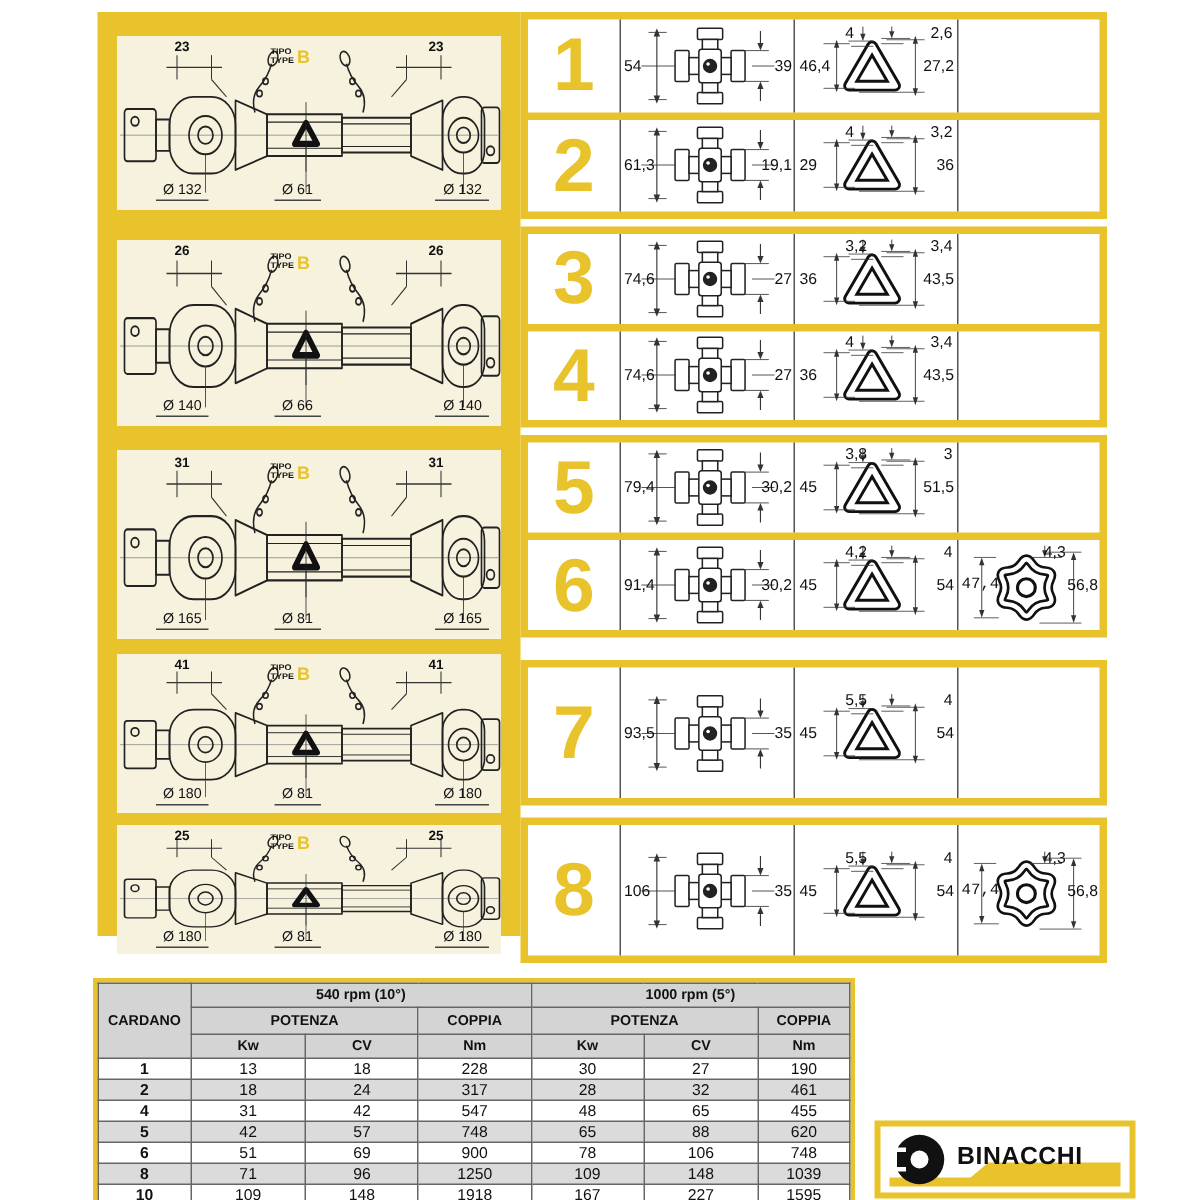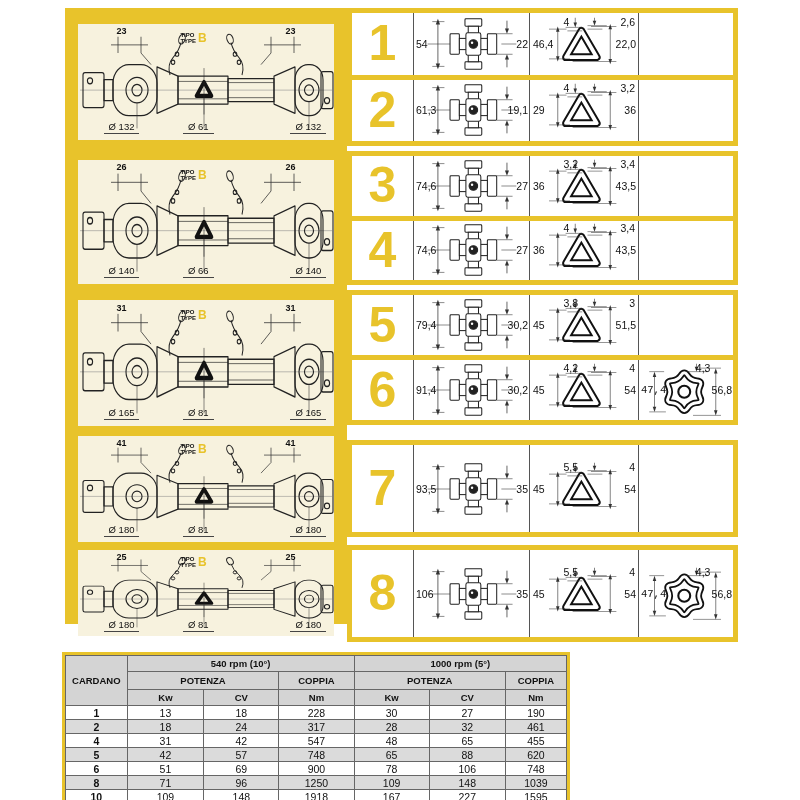--- a/index.html
+++ b/index.html
@@ -291,30 +291,30 @@
 <div class="rbox" id="boxA">
   <div class="prow">
     <div class="cell c-num">
           <span class="bignum">1</span>
         </div>
     <div class="cell c-cross">
       <svg class="g">
             <use href="#sym-cross"></use>
           </svg>
       <span class="lab x-l">54</span>
-      <span class="lab x-r">22</span>
+      <span class="lab x-r">39</span>
     </div>
     <div class="cell c-tube">
       <svg class="g">
             <use href="#sym-tube"></use>
           </svg>
       <span class="lab t-tl">4</span>
       <span class="lab t-tr">2,6</span>
       <span class="lab t-l">46,4</span>
-      <span class="lab t-r">22,0</span>
+      <span class="lab t-r">27,2</span>
     </div>
     <div class="cell c-star"></div>
   </div>
   <div class="prow">
     <div class="cell c-num">
           <span class="bignum">2</span>
         </div>
     <div class="cell c-cross">
       <svg class="g">
             <use href="#sym-cross"></use>
@@ -586,14 +586,26 @@
         <td>148</td>
         <td>1918</td>
         <td>167</td>
         <td>227</td>
         <td>1595</td>
       </tr>
         </tbody>
   </table>
 </div>
 
+<div class="logo-box">
+  <svg class="logo-bar" viewBox="0 0 166 44" preserveAspectRatio="none">
+    <polygon points="6,40 6,34 60,34 72,24 160,24 160,40" fill="#E8C32B"></polygon>
+  </svg>
+  <svg class="logo-mark" viewBox="0 0 42 40">
+    <circle cx="20" cy="19" r="16.5" fill="#111"></circle>
+    <circle cx="20" cy="19" r="6" fill="#fff"></circle>
+    <rect x="0" y="11" width="11" height="16" fill="#fff"></rect>
+    <rect x="5" y="14" width="8" height="10" fill="#111"></rect>
+  </svg>
+  <span class="logo-text">BINACCHI</span>
+</div>
 
 </div>
 
 </body></html>

